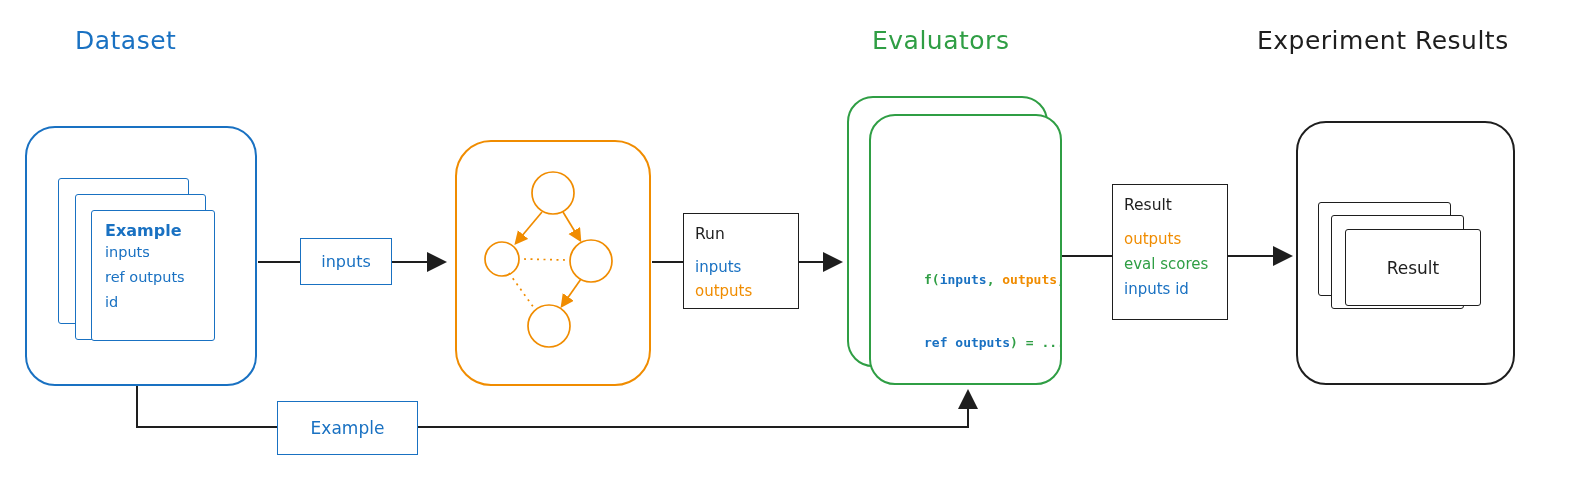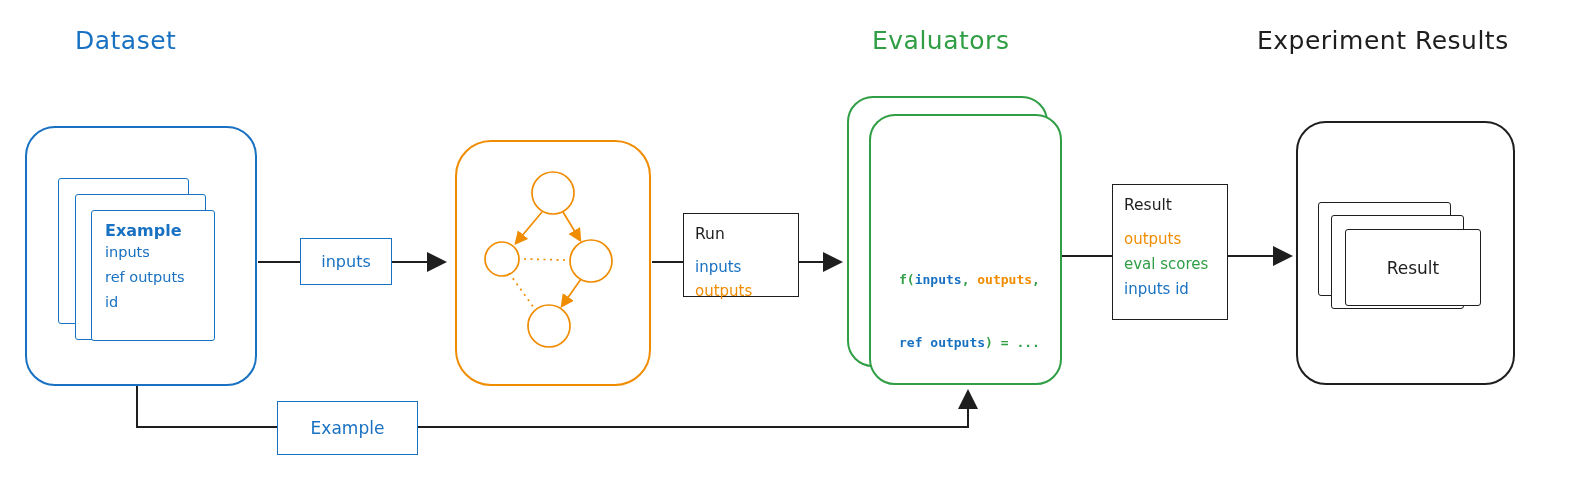--- a/index.html
+++ b/index.html
@@ -106,27 +106,27 @@
     <div class="example-card-title">Example</div>
     <div class="example-card-field">inputs</div>
     <div class="example-card-field">ref outputs</div>
     <div class="example-card-field">id</div>
   </div>
 
   <div class="labelbox blue" style="left:300px;top:238px;width:92px;height:47px">
     <span>inputs</span>
   </div>
 
-  <div class="fieldbox" style="left:683px;top:213px;width:116px;height:84px">
+  <div class="fieldbox" style="left:683px;top:213px;width:116px;height:96px">
     <div class="box-title">Run</div>
     <div class="c-blue">inputs</div>
     <div class="c-orange">outputs</div>
   </div>
 
-  <div class="code" style="left:899px;top:227px">
+  <div class="code" style="left:924px;top:227px">
     <div><span class="c-green">f(</span><span class="c-blue">inputs</span><span class="c-green">, </span><span class="c-orange">outputs</span><span class="c-green">,</span></div>
     <div><span class="c-blue">ref outputs</span><span class="c-green">) = ...</span></div>
   </div>
 
   <div class="fieldbox" style="left:1112px;top:184px;width:116px;height:136px;line-height:25px">
     <div class="box-title">Result</div>
     <div class="c-orange">outputs</div>
     <div class="c-green">eval scores</div>
     <div class="c-blue">inputs id</div>
   </div>

